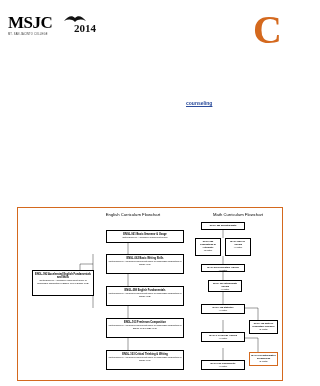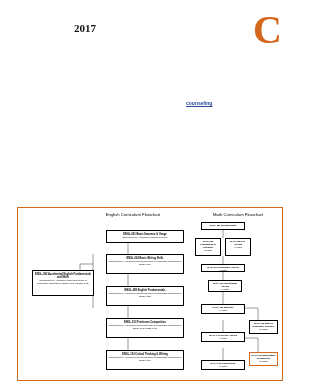--- a/index.html
+++ b/index.html
@@ -66,21 +66,28 @@
 
   .orange-node{border-color:#d4691e;color:#000;}
 
   svg.lines{position:absolute;left:0;top:0;width:264px;height:172px;}
 </style>
 </head>
 <body>
 
 <div class="page">
 
-  <div class="year">2017</div>
+  <div class="logo-box">
+    <div class="logo-text">MSJC</div>
+    <div class="logo-sub">MT. SAN JACINTO COLLEGE</div>
+    <svg class="logo-bird" viewBox="0 0 24 14">
+      <path d="M1 8 C5 3, 9 2, 12 5 C15 2, 19 3, 23 8 C19 6, 15 6, 12 9 C9 6, 5 6, 1 8 Z" fill="#111"></path>
+    </svg>
+  </div>
+  <div class="year">2014</div>
   <div class="bigC">C</div>
   <div class="blue-note">counseling</div>
 
   <div class="chart">
 
     <div class="col-title eng-title">English Curriculum Flowchart</div>
     <div class="col-title math-title">Math Curriculum Flowchart</div>
 
     <svg class="lines" viewBox="0 0 264 172">
       <g stroke="#000" stroke-width="0.4" fill="none">

